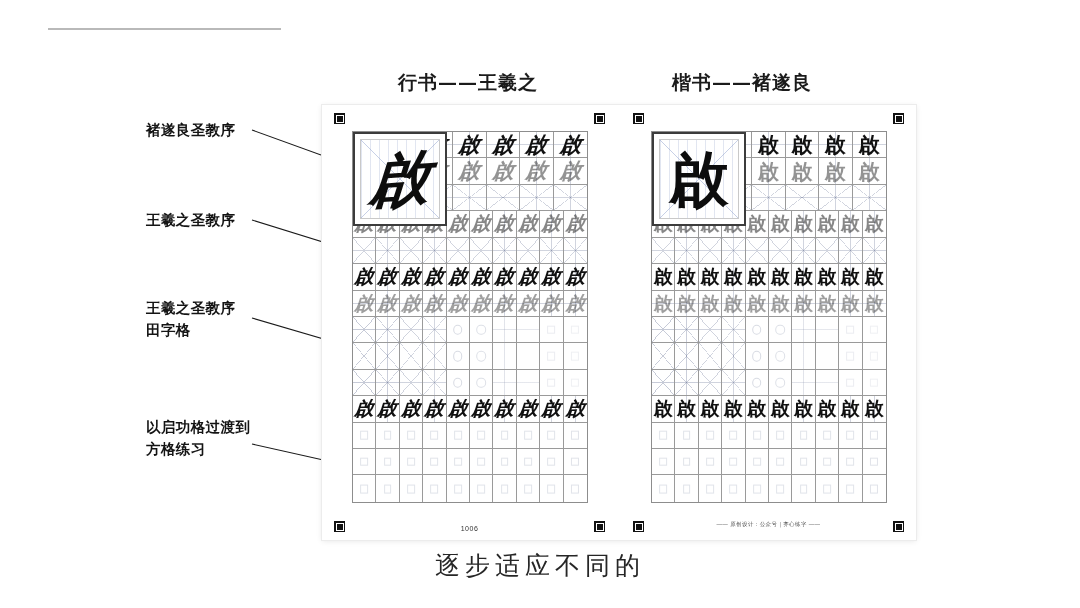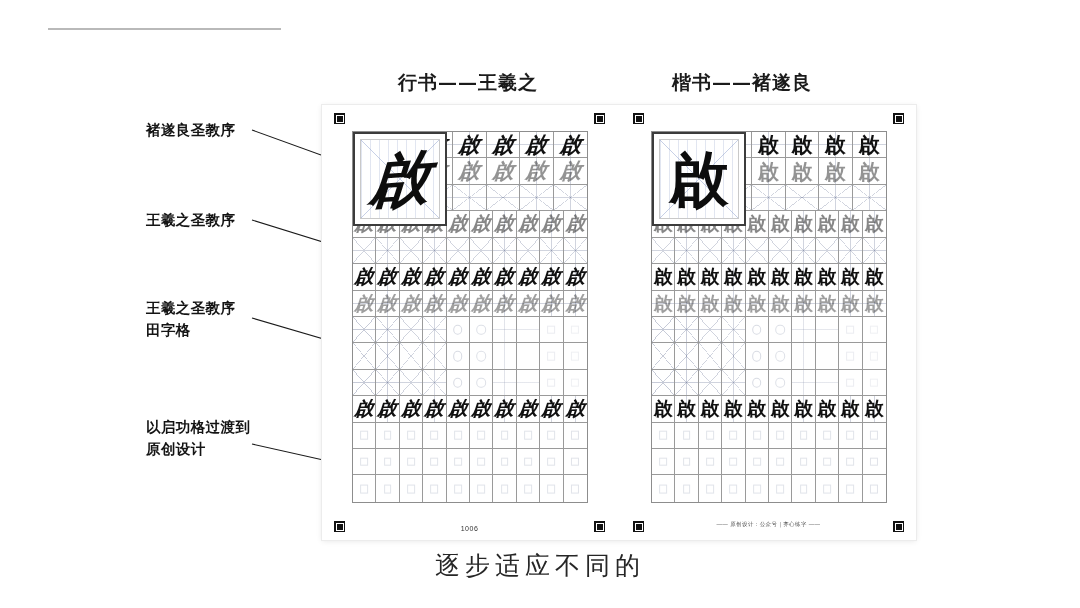--- a/index.html
+++ b/index.html
@@ -326,21 +326,21 @@
 </div>
 <div class="annotation ann-2">
   <div>王羲之圣教序</div>
 </div>
 <div class="annotation ann-3">
   <div>王羲之圣教序</div>
   <div>田字格</div>
 </div>
 <div class="annotation ann-4">
   <div>以启功格过渡到</div>
-  <div>原创设计</div>
+  <div>方格练习</div>
 </div>
 
 <svg class="leader-svg" viewBox="0 0 1080 608">
   <defs>
     <marker id="arw" markerWidth="7" markerHeight="7" refX="6" refY="3" orient="auto">
       <path d="M0,0 L7,3 L0,6 z" fill="#1a1a1a"></path>
     </marker>
   </defs>
   <line x1="252" y1="130" x2="368" y2="172" stroke="#1a1a1a" stroke-width="1.1" marker-end="url(#arw)"></line>
   <line x1="252" y1="220" x2="368" y2="256" stroke="#1a1a1a" stroke-width="1.1" marker-end="url(#arw)"></line>

